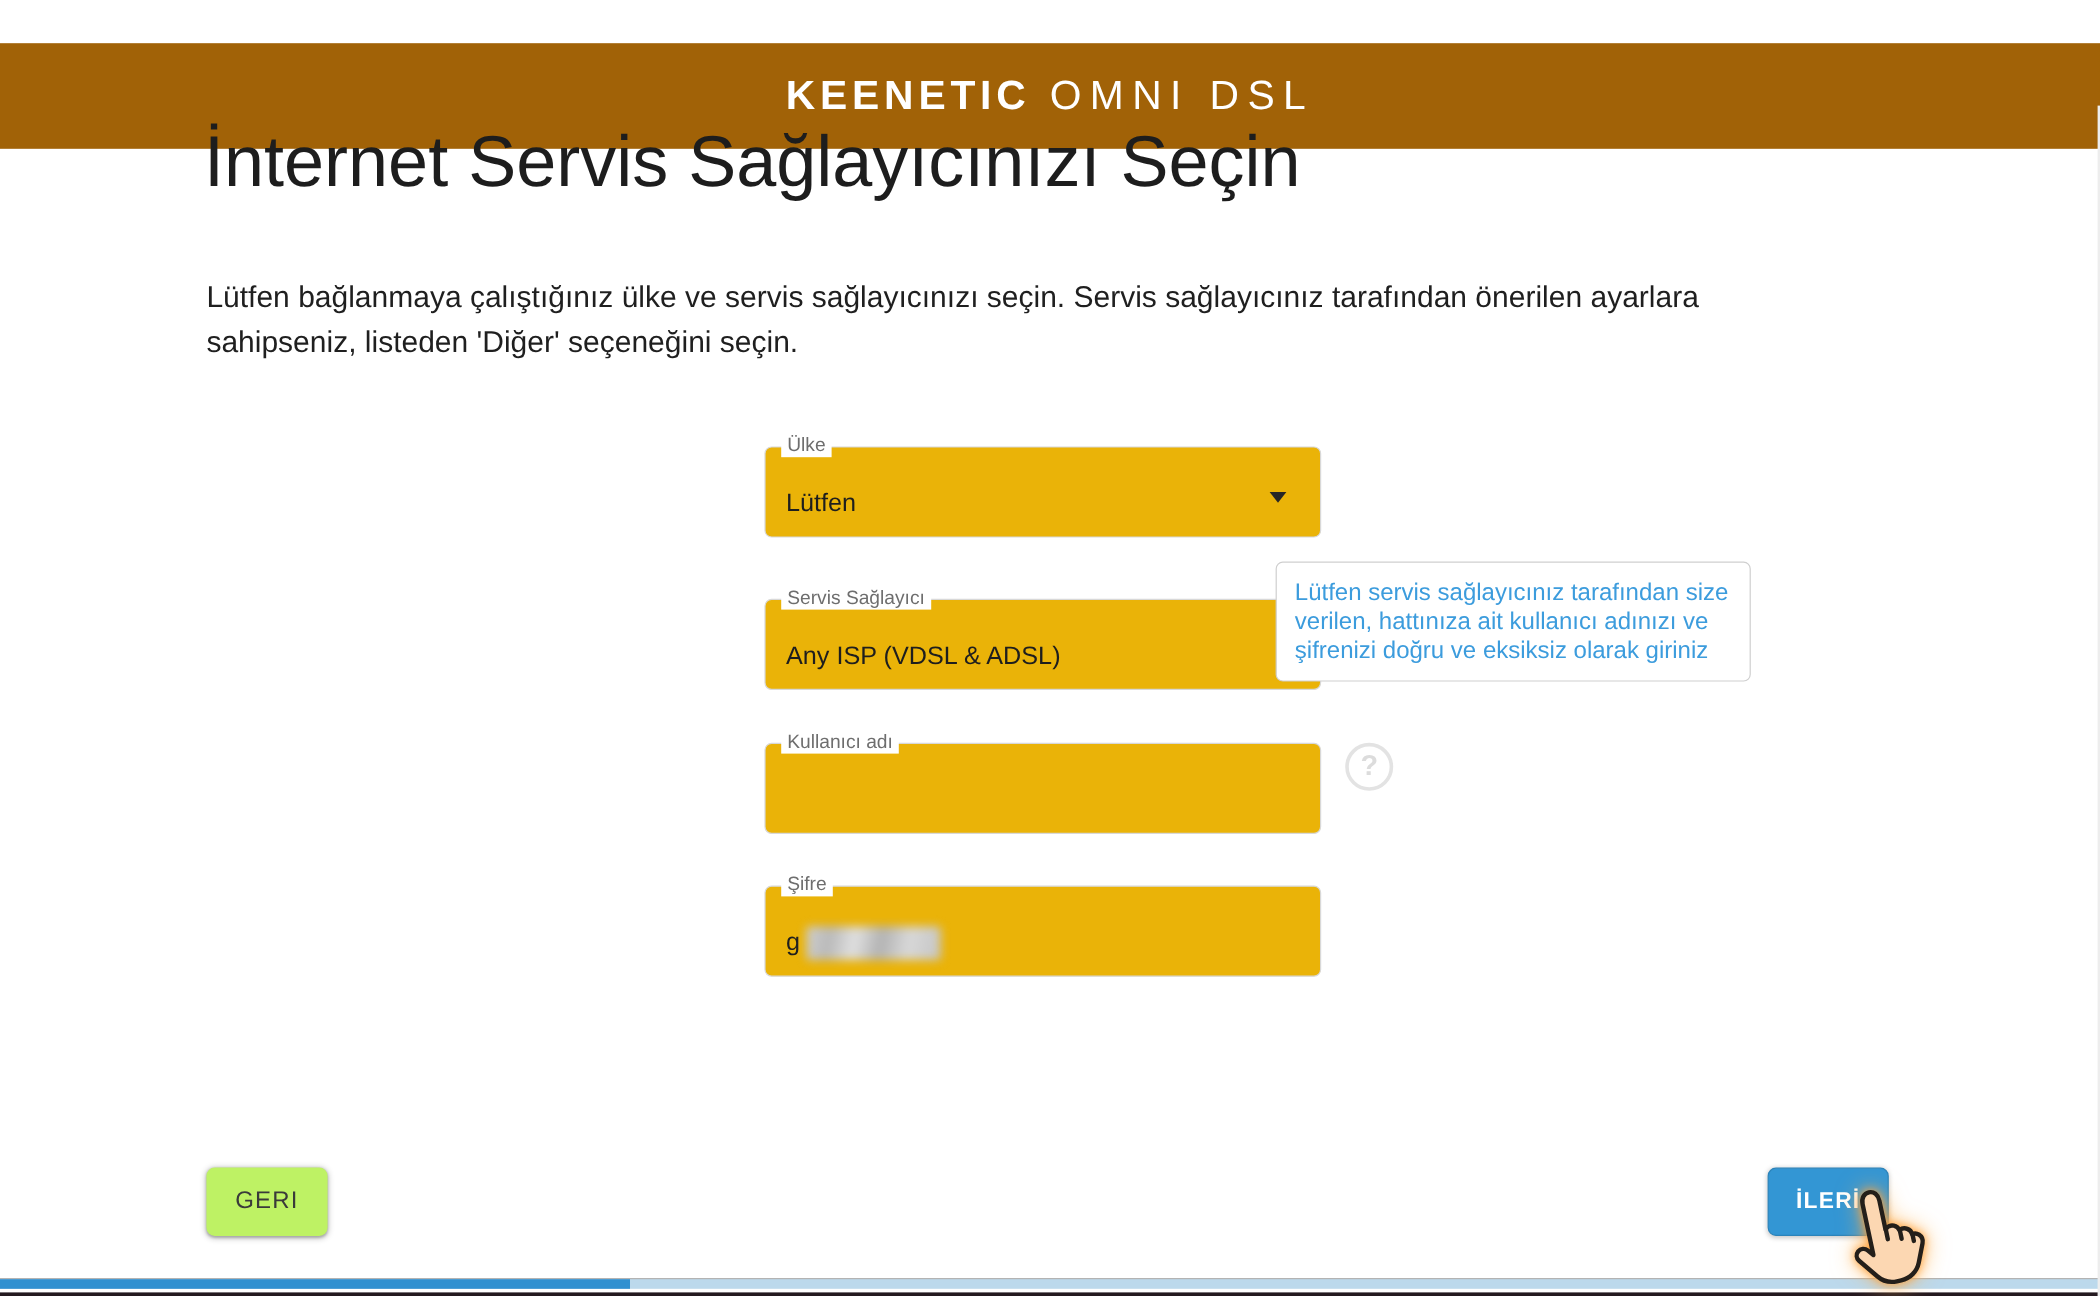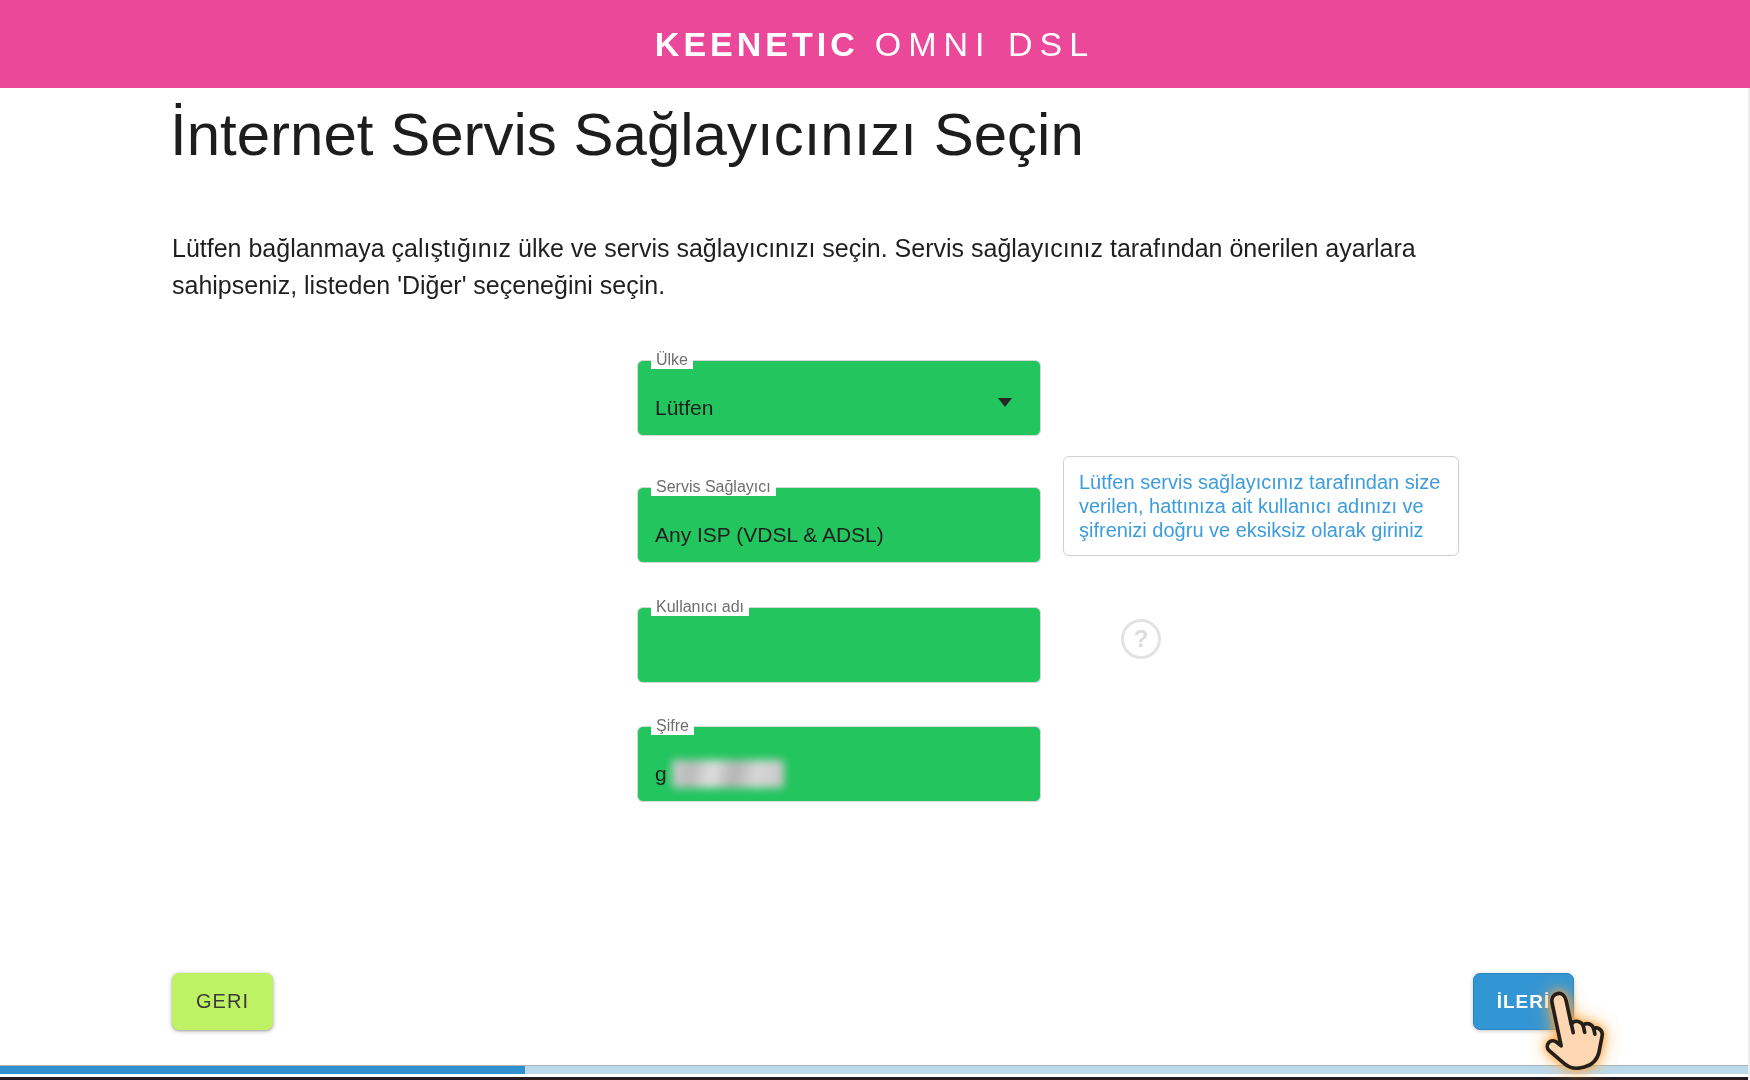--- a/index.html
+++ b/index.html
@@ -19,22 +19,22 @@
   .page-title{
     position:absolute;left:170px;top:100px;margin:0;
     font-size:60px;font-weight:400;color:#1d1d1d;letter-spacing:0;
   }
   .page-desc{
     position:absolute;left:172px;top:230px;margin:0;width:1330px;
     font-size:25px;line-height:37px;color:#1f1f1f;
   }
   
   .field{
-    position:absolute;left:637px;width:404px;height:76px;box-sizing:border-box;
-    border:1px solid #d8d8d8;border-radius:6px;background:#22c55e;
+    position:absolute;left:637px;width:464px;height:76px;box-sizing:border-box;
+    border:1px solid #d8d8d8;border-radius:6px;background:#eab308;margin-top:12px;
   }
   .field.clickable{cursor:pointer;}
   .f-label{
     position:absolute;top:-10px;left:13px;background:#ffffff;
     padding:0 5px;font-size:16px;color:#6e6e6e;white-space:nowrap;
   }
   .f-value{
     position:absolute;left:17px;top:30px;height:34px;
     display:flex;align-items:center;
     font-size:21px;color:#1e1e1e;white-space:nowrap;
@@ -43,21 +43,21 @@
     position:absolute;right:28px;top:37px;width:0;height:0;
     border-left:7px solid transparent;border-right:7px solid transparent;
     border-top:9px solid #262626;
   }
   .blur-box{filter:blur(4px);border-radius:3px;
     background:linear-gradient(100deg,#cfcfcf 0%,#b9b9b9 18%,#e0e0e0 36%,#b2b2b2 55%,#d8d8d8 75%,#c4c4c4 100%);}
   .ublur{width:178px;height:36px;margin:0 5px;}
   .pblur{width:112px;height:28px;margin-left:5px;}
   
   .tooltip{
-    position:absolute;left:1063px;top:456px;width:396px;box-sizing:border-box;
+    position:absolute;left:1063px;top:468px;width:396px;box-sizing:border-box;
     background:#ffffff;border:1px solid #cfcfcf;border-radius:6px;
     padding:13px 15px;font-size:20px;line-height:24px;color:#3c9cdd;z-index:4;
   }
   
   .help-icon{
     position:absolute;left:1121px;top:619px;width:40px;height:40px;box-sizing:border-box;
     border:3.5px solid #e3e3e3;border-radius:50%;color:#dcdcdc;
     display:flex;align-items:center;justify-content:center;
     font-size:24px;font-weight:bold;cursor:pointer;background:#fff;
   }
@@ -85,21 +85,21 @@
     position:absolute;left:0;top:1065px;width:1750px;height:9px;box-sizing:border-box;
     background:#bcd9ec;border-top:1px solid #b3b3b3;
   }
   .progress-fill{height:100%;width:30%;background:#3090d0;}
   .bottom-line{position:absolute;left:0;top:1077px;width:1750px;height:3px;background:#241a20;}
   .right-edge{position:absolute;right:0;top:88px;width:2px;height:992px;background:#ededed;}
 </style>
 </head>
 <body>
 
-<div class="header" style="background: #ec4899;">
+<div class="header" style="background: #a16207; margin-top: 36px;">
   <div class="brand">
     <span class="brand-bold">KEENETIC</span>
     <span class="brand-light">OMNI DSL</span>
   </div>
 </div>
 
 <h1 class="page-title">İnternet Servis Sağlayıcınızı Seçin</h1>
 <p class="page-desc">Lütfen bağlanmaya çalıştığınız ülke ve servis sağlayıcınızı seçin. Servis sağlayıcınız tarafından önerilen ayarlara sahipseniz, listeden 'Diğer' seçeneğini seçin.</p>
 
 <div class="field clickable" style="top:360px;">

